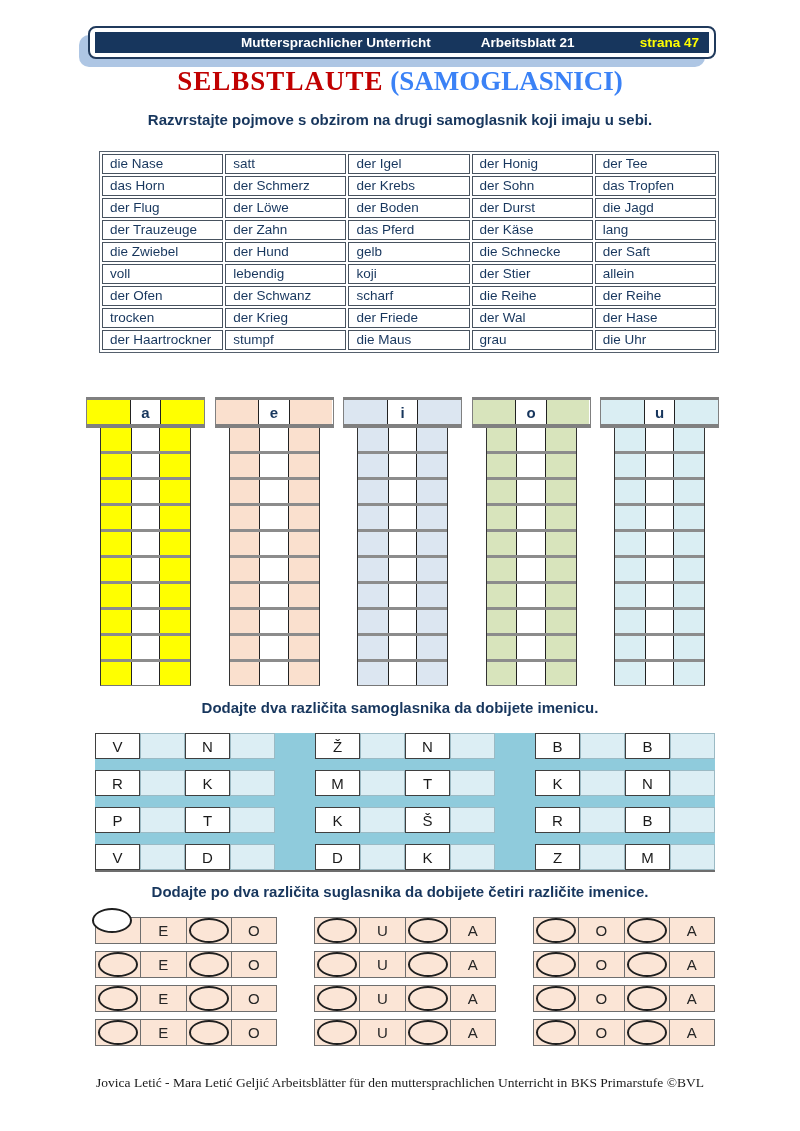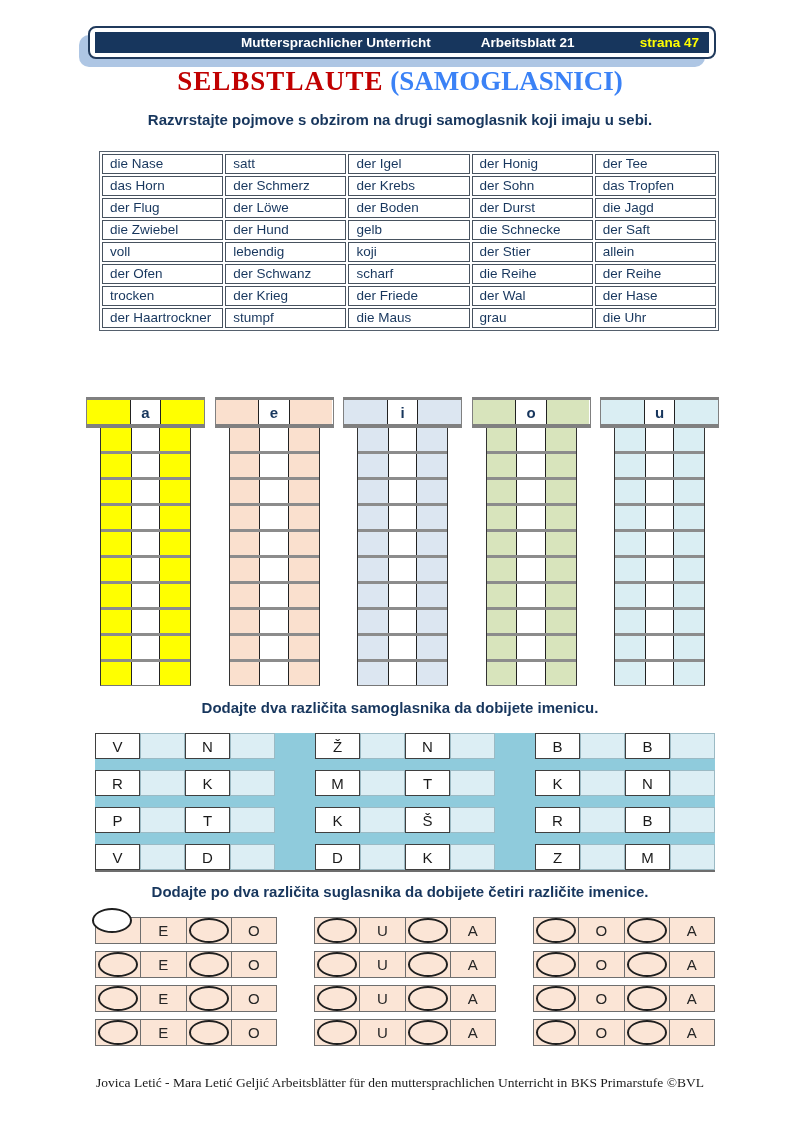--- a/index.html
+++ b/index.html
@@ -99,20 +99,27 @@
         <td>das Tropfen</td>
       </tr>
       <tr>
         <td>der Flug</td>
         <td>der Löwe</td>
         <td>der Boden</td>
         <td>der Durst</td>
         <td>die Jagd</td>
       </tr>
       <tr>
+        <td>der Trauzeuge</td>
+        <td>der Zahn</td>
+        <td>das Pferd</td>
+        <td>der Käse</td>
+        <td>lang</td>
+      </tr>
+      <tr>
         <td>die Zwiebel</td>
         <td>der Hund</td>
         <td>gelb</td>
         <td>die Schnecke</td>
         <td>der Saft</td>
       </tr>
       <tr>
         <td>voll</td>
         <td>lebendig</td>
         <td>koji</td>

